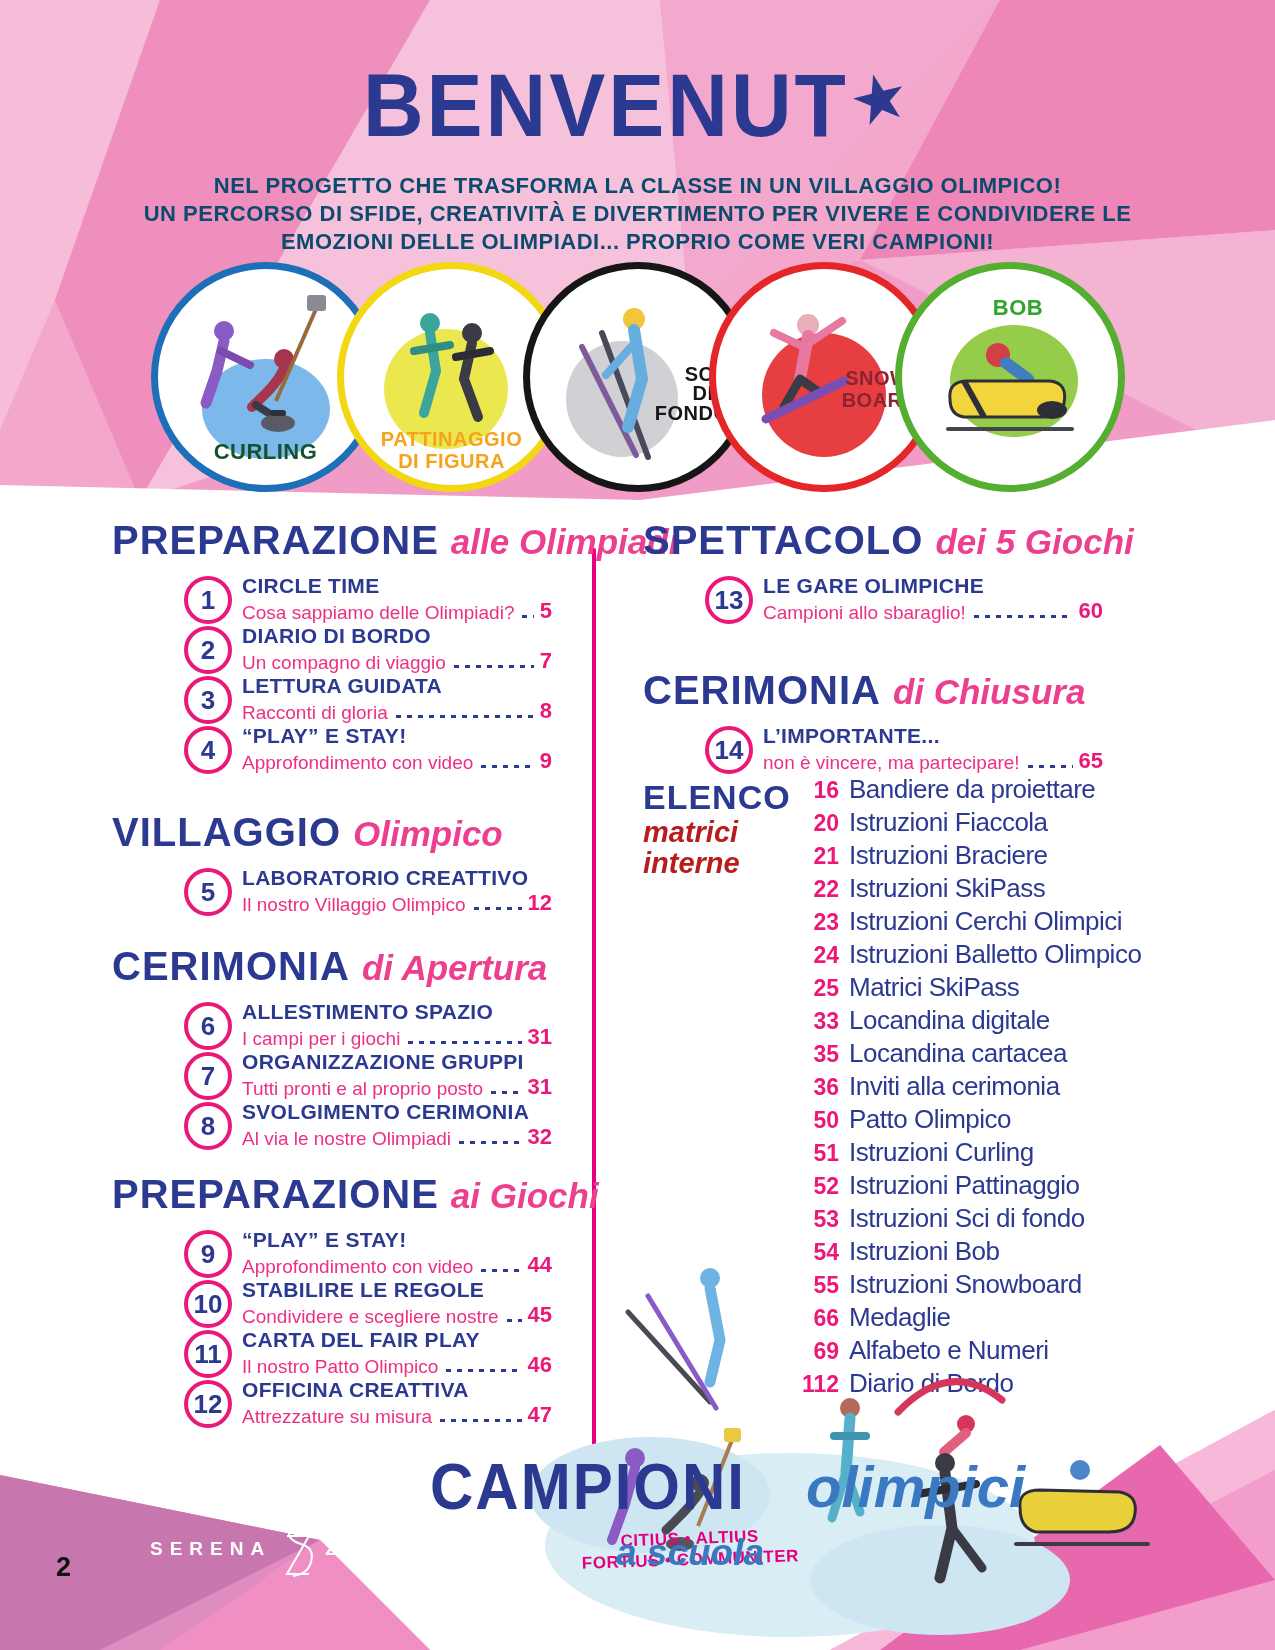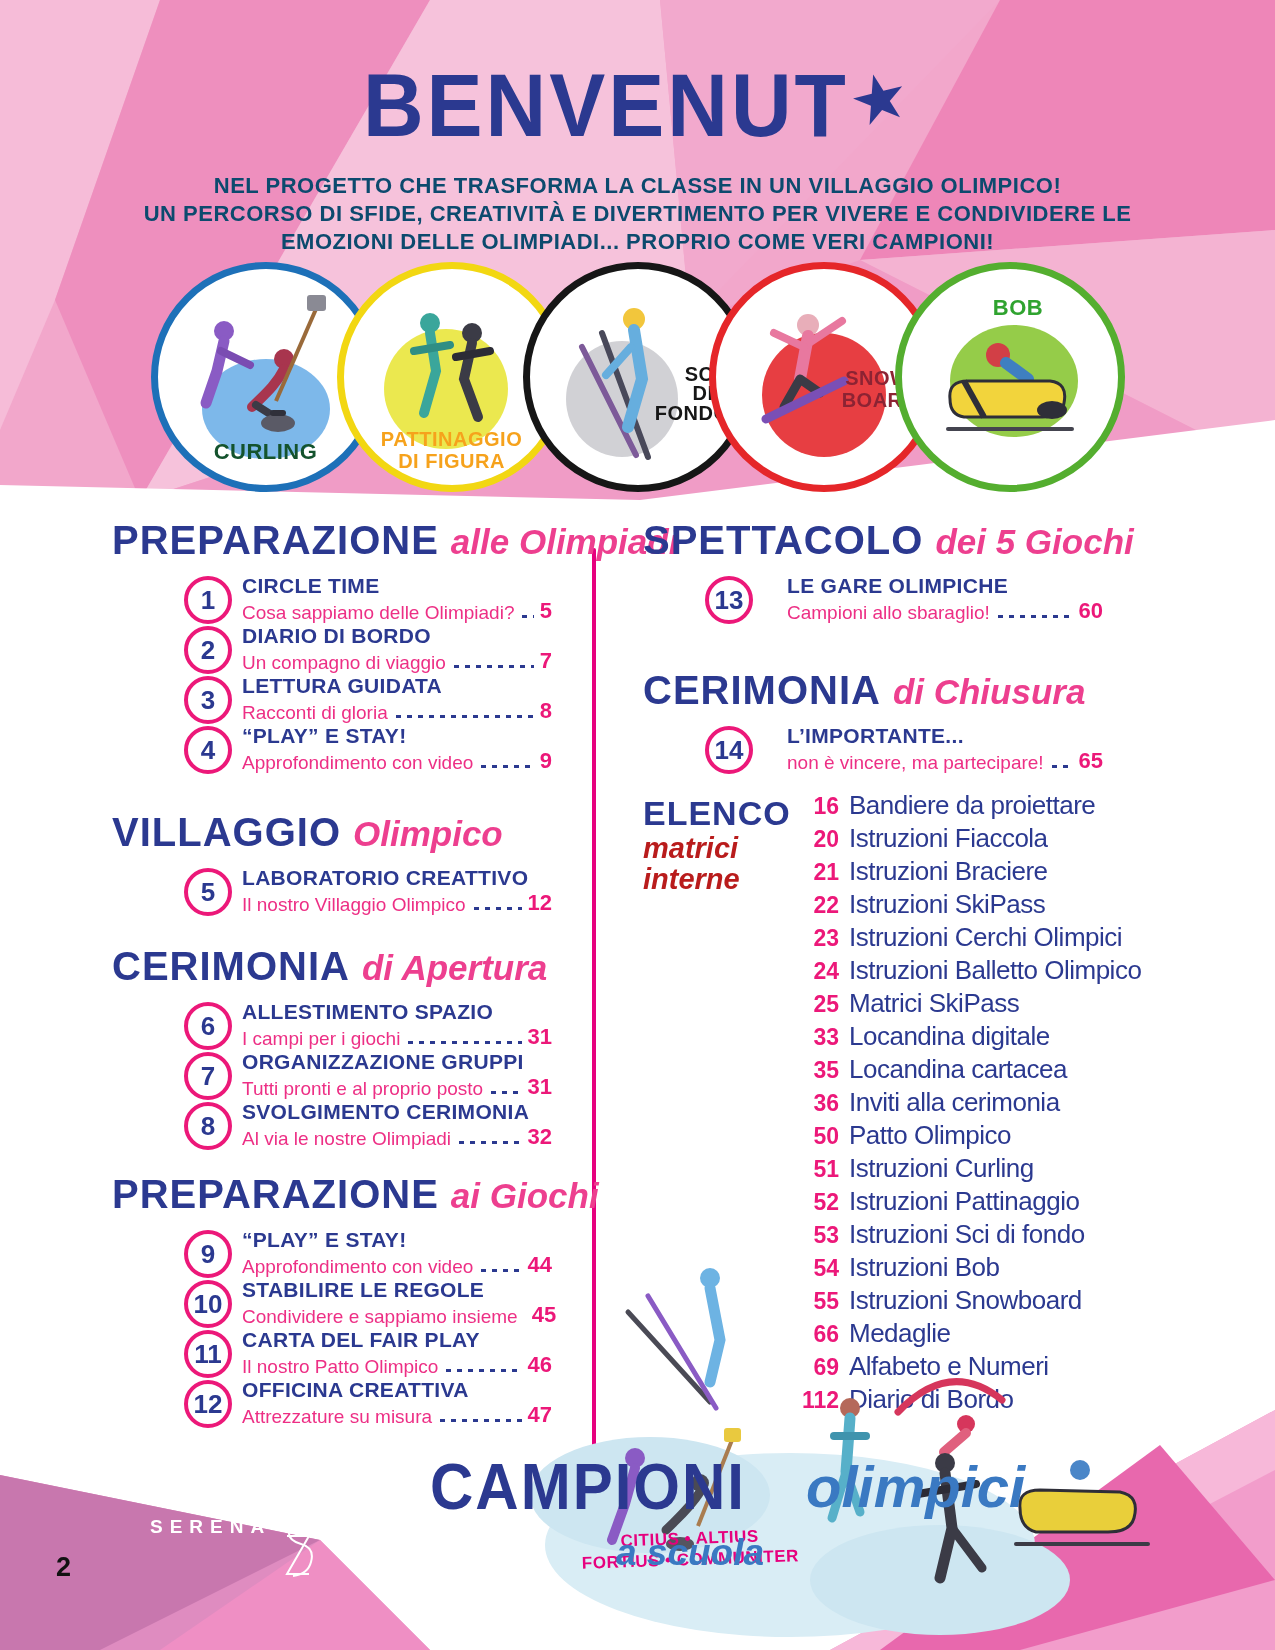--- a/index.html
+++ b/index.html
@@ -26,53 +26,53 @@
   #divider{position:absolute;left:592px;top:548px;width:4px;height:930px;background:#e6007e;border-radius:2px;z-index:2;}
 
   
   #col-left{position:absolute;left:112px;top:518px;width:440px;z-index:2;}
   #col-right{position:absolute;left:643px;top:518px;width:460px;z-index:2;}
   .sec-head{height:44px;line-height:44px;white-space:nowrap;}
   .sec-main{font-size:40px;font-weight:bold;color:#2b3990;letter-spacing:1px;}
   .sec-accent{font-size:35px;font-style:italic;font-weight:600;color:#ed3f8f;margin-left:12px;}
   .sec-items{margin-top:12px;}
   .toc-item{display:flex;height:50px;margin-left:72px;align-items:flex-start;}
-  #col-right .toc-item{margin-left:62px;gap:24px;}
+  #col-right .toc-item{margin-left:62px;}
   .inum{flex:0 0 auto;width:40px;height:40px;border:4px solid #ec1879;border-radius:50%;
         color:#2b3990;font-weight:bold;font-size:26px;display:flex;align-items:center;justify-content:center;margin-top:2px;}
   .ibody{flex:1;margin-left:10px;min-width:0;}
   .ititle{display:block;color:#2b3990;font-weight:bold;font-size:21px;letter-spacing:.3px;white-space:nowrap;}
   .isub-row{display:flex;align-items:flex-end;}
   .isub{color:#ed2f85;font-size:19px;white-space:nowrap;}
   .leader{flex:1;height:3px;margin:0 6px 6px 8px;
           background:repeating-linear-gradient(90deg,#2b3990 0 5px,transparent 5px 11px);}
   .ipage{color:#ec1879;font-weight:bold;font-size:22px;}
 
   .sec-gap1{margin-top:36px;} .sec-gap2{margin-top:28px;} .sec-gap3{margin-top:22px;} .sec-gap4{margin-top:44px;}
 
   
-  #elenco{position:relative;margin-top:16px;padding-left:148px;}
+  #elenco{position:relative;padding-left:148px;}
   #elenco-head{position:absolute;left:0;top:4px;width:145px;}
   #elenco-title{font-size:34px;font-weight:bold;color:#2b3990;letter-spacing:1px;display:block;}
   .elenco-accent{display:block;font-size:29px;font-style:italic;font-weight:600;color:#b91c1c;line-height:31px;}
   .el-row{display:flex;align-items:baseline;height:33px;}
   .el-num{flex:0 0 48px;text-align:right;color:#ec1879;font-weight:bold;font-size:23px;}
   .el-label{margin-left:10px;color:#2b3990;font-size:26px;letter-spacing:-.5px;white-space:nowrap;}
 
   
   #bg-bottom{position:absolute;left:0;top:1400px;z-index:1;}
   #footer-art{position:absolute;left:380px;top:1250px;z-index:2;}
   #brand{position:absolute;left:430px;top:1452px;width:680px;z-index:3;white-space:nowrap;}
   #brand-main{font-size:60px;font-weight:bold;color:#2b3990;letter-spacing:2px;transform:scaleY(1.08);display:inline-block;}
   #brand-accent{font-size:58px;font-style:italic;font-weight:600;color:#3a79c2;margin-left:60px;}
   #motto{position:absolute;left:490px;top:1528px;width:400px;text-align:center;z-index:3;
          color:#e6007e;font-weight:bold;font-size:17px;line-height:21px;letter-spacing:.5px;transform:rotate(-2deg);}
   #a-scuola{position:absolute;left:490px;top:1532px;width:400px;text-align:center;z-index:3;
             color:#3a79c2;font-style:italic;font-weight:600;font-size:37px;}
-  #author{position:absolute;left:150px;top:1516px;z-index:3;display:flex;align-items:flex-start;color:#ffffff;
+  #author{position:absolute;left:150px;top:1516px;z-index:3;display:flex;align-items:center;color:#ffffff;
           font-size:19px;font-weight:bold;letter-spacing:7px;}
   #page-num{position:absolute;left:56px;top:1552px;z-index:3;color:#111;font-weight:bold;font-size:27px;}
 </style>
 </head>
 <body>
 
 <div id="page">
 
   <svg id="bg-top" width="1275" height="500" viewBox="0 0 1275 500">
     <rect width="1275" height="500" fill="#f2a7cb"></rect>
@@ -293,21 +293,21 @@
               <span class="leader"></span>
               <span class="ipage">44</span>
             </span>
         </span>
       </div>
       <div class="toc-item">
         <span class="inum">10</span>
         <span class="ibody">
           <span class="ititle">STABILIRE LE REGOLE</span>
           <span class="isub-row">
-              <span class="isub">Condividere e sappiamo insieme</span>
+              <span class="isub">Condividere e scegliere nostre</span>
               <span class="leader"></span>
               <span class="ipage">45</span>
             </span>
         </span>
       </div>
       <div class="toc-item">
         <span class="inum">11</span>
         <span class="ibody">
           <span class="ititle">CARTA DEL FAIR PLAY</span>
           <span class="isub-row">

